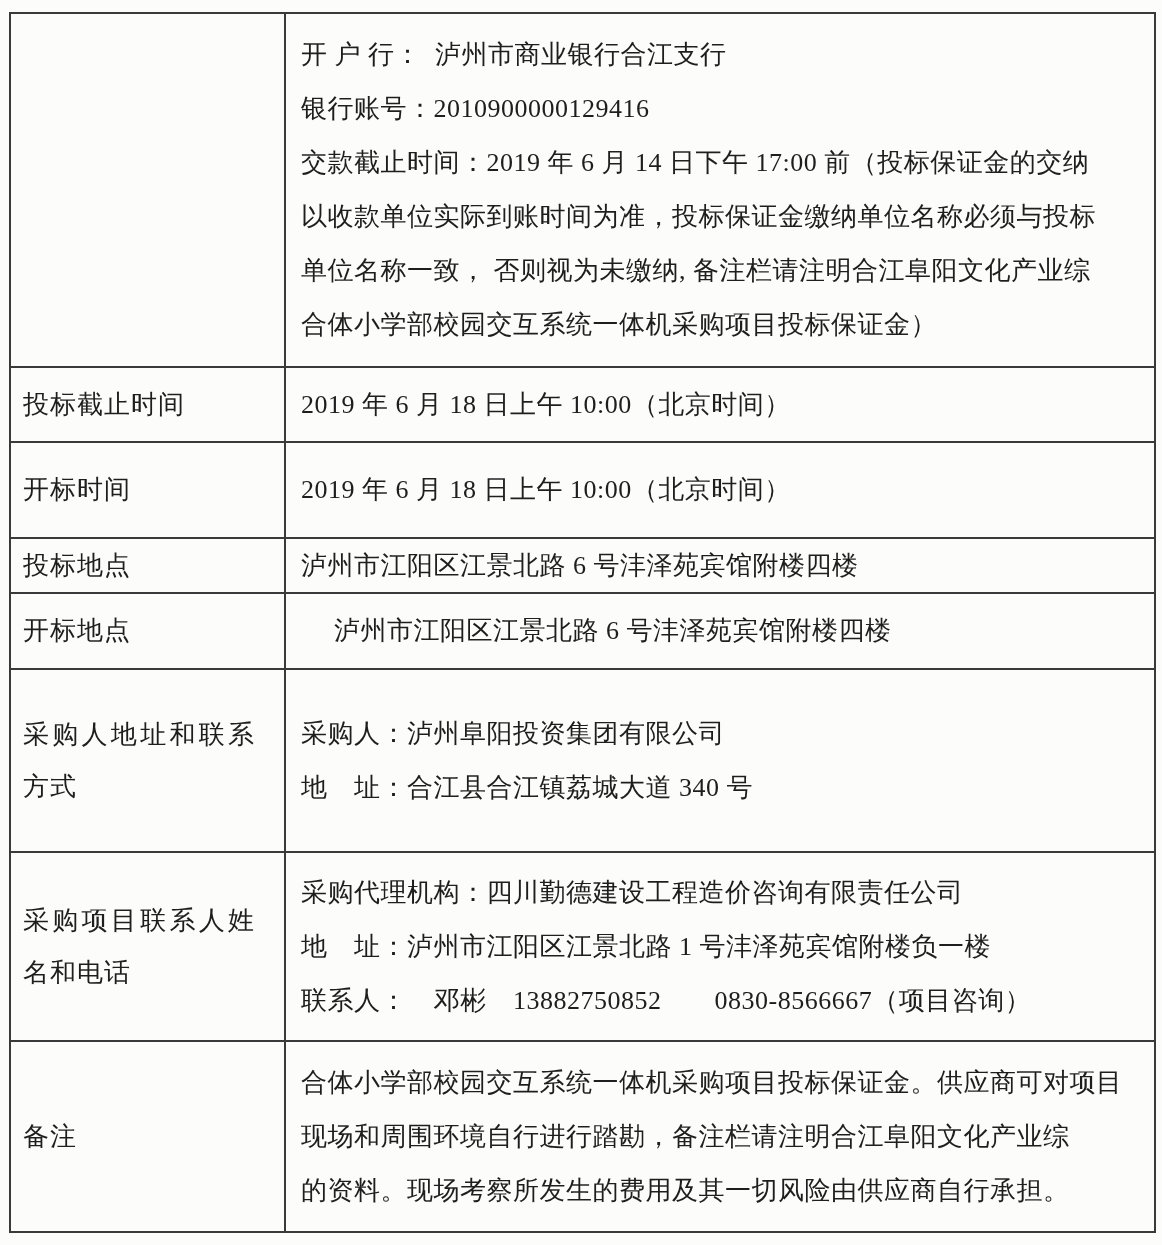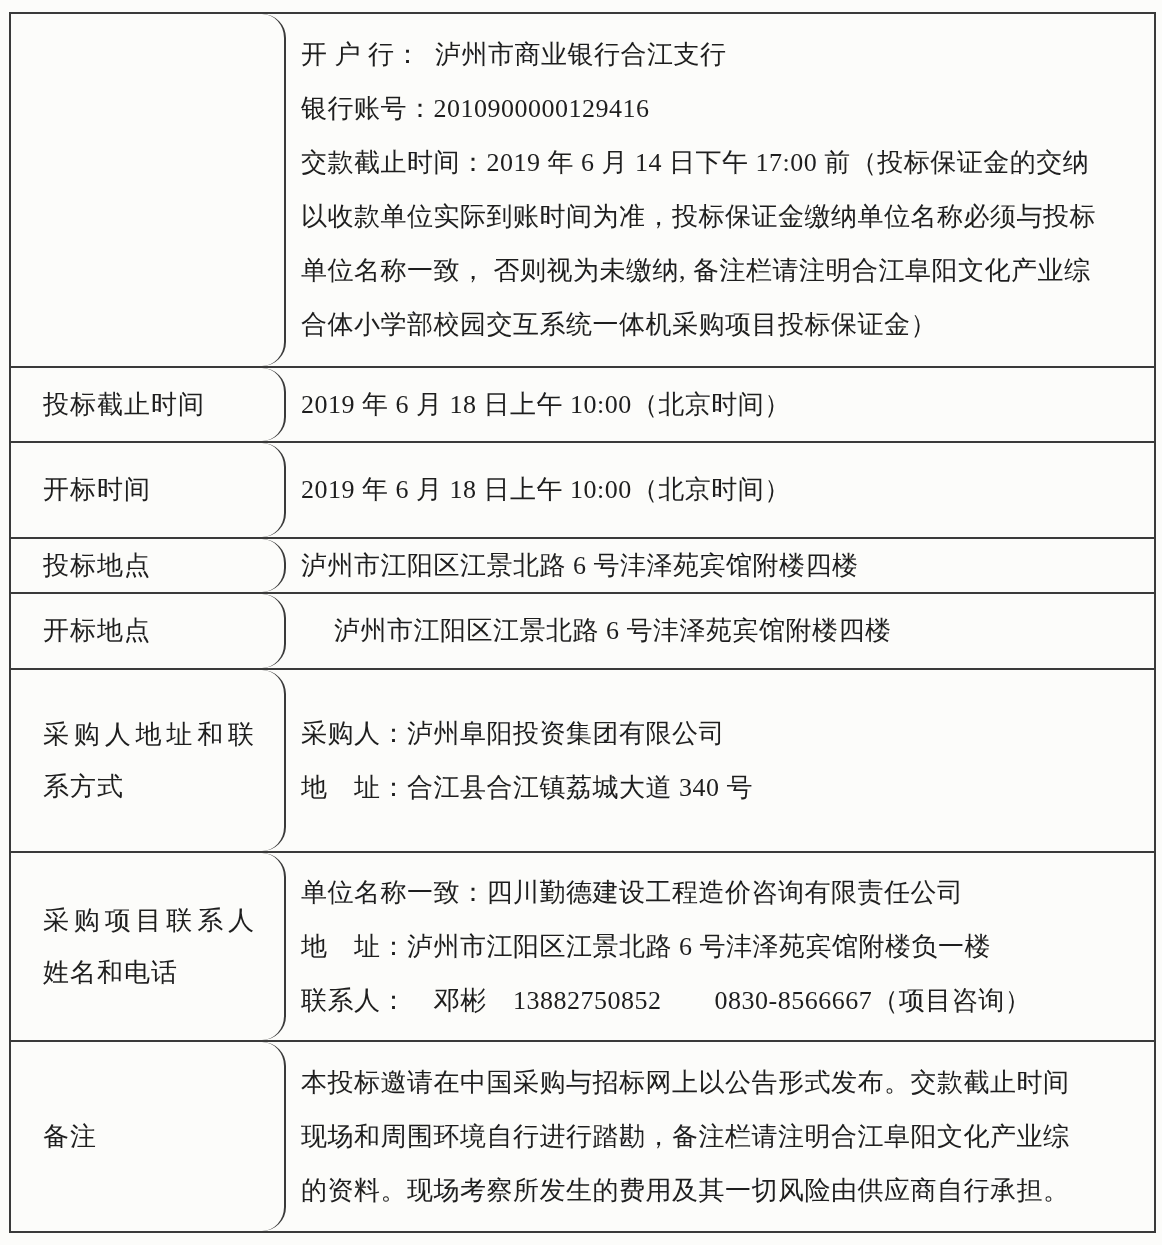--- a/index.html
+++ b/index.html
@@ -37,30 +37,28 @@
   .r5{height:76px;gap:33px;}
   .r6{height:183px;}
   .r7{height:189px;}
   .r8{height:191px;}
   .cell{
     box-sizing:border-box;
     display:flex;
     flex-direction:column;
     justify-content:center;
     overflow:hidden;
-    border-radius:24px;
   }
   .label{
     border-right:2px solid var(--line);
     padding:4px 29px 4px 12px;
     font-size:26px;
     letter-spacing:1px;
     line-height:52px;
     text-align:justify;
-    margin-left:20px;
   }
   .value{
     padding:4px 10px 4px 15px;
     font-size:26px;
     line-height:54px;
   }
   .line{
     white-space:pre-wrap;
     letter-spacing:0.5px;
   }
@@ -114,28 +112,28 @@
     <div class="cell label">采购人地址和联系方式</div>
     <div class="cell value">
           <div class="line">采购人：泸州阜阳投资集团有限公司</div>
           <div class="line">地　址：合江县合江镇荔城大道 340 号</div>
         </div>
   </div>
 
   <div class="row r7">
     <div class="cell label">采购项目联系人姓名和电话</div>
     <div class="cell value">
-          <div class="line">单位名称一致：四川勤德建设工程造价咨询有限责任公司</div>
-          <div class="line">地　址：泸州市江阳区江景北路 6 号沣泽苑宾馆附楼负一楼</div>
+          <div class="line">采购代理机构：四川勤德建设工程造价咨询有限责任公司</div>
+          <div class="line">地　址：泸州市江阳区江景北路 1 号沣泽苑宾馆附楼负一楼</div>
           <div class="line">联系人：　邓彬　13882750852　　0830-8566667（项目咨询）</div>
         </div>
   </div>
 
   <div class="row r8">
     <div class="cell label">备注</div>
     <div class="cell value">
-          <div class="line">本投标邀请在中国采购与招标网上以公告形式发布。交款截止时间</div>
+          <div class="line">合体小学部校园交互系统一体机采购项目投标保证金。供应商可对项目</div>
           <div class="line">现场和周围环境自行进行踏勘，备注栏请注明合江阜阳文化产业综</div>
           <div class="line">的资料。现场考察所发生的费用及其一切风险由供应商自行承担。</div>
         </div>
   </div>
 </div>
 </div>
 
 </body></html>

